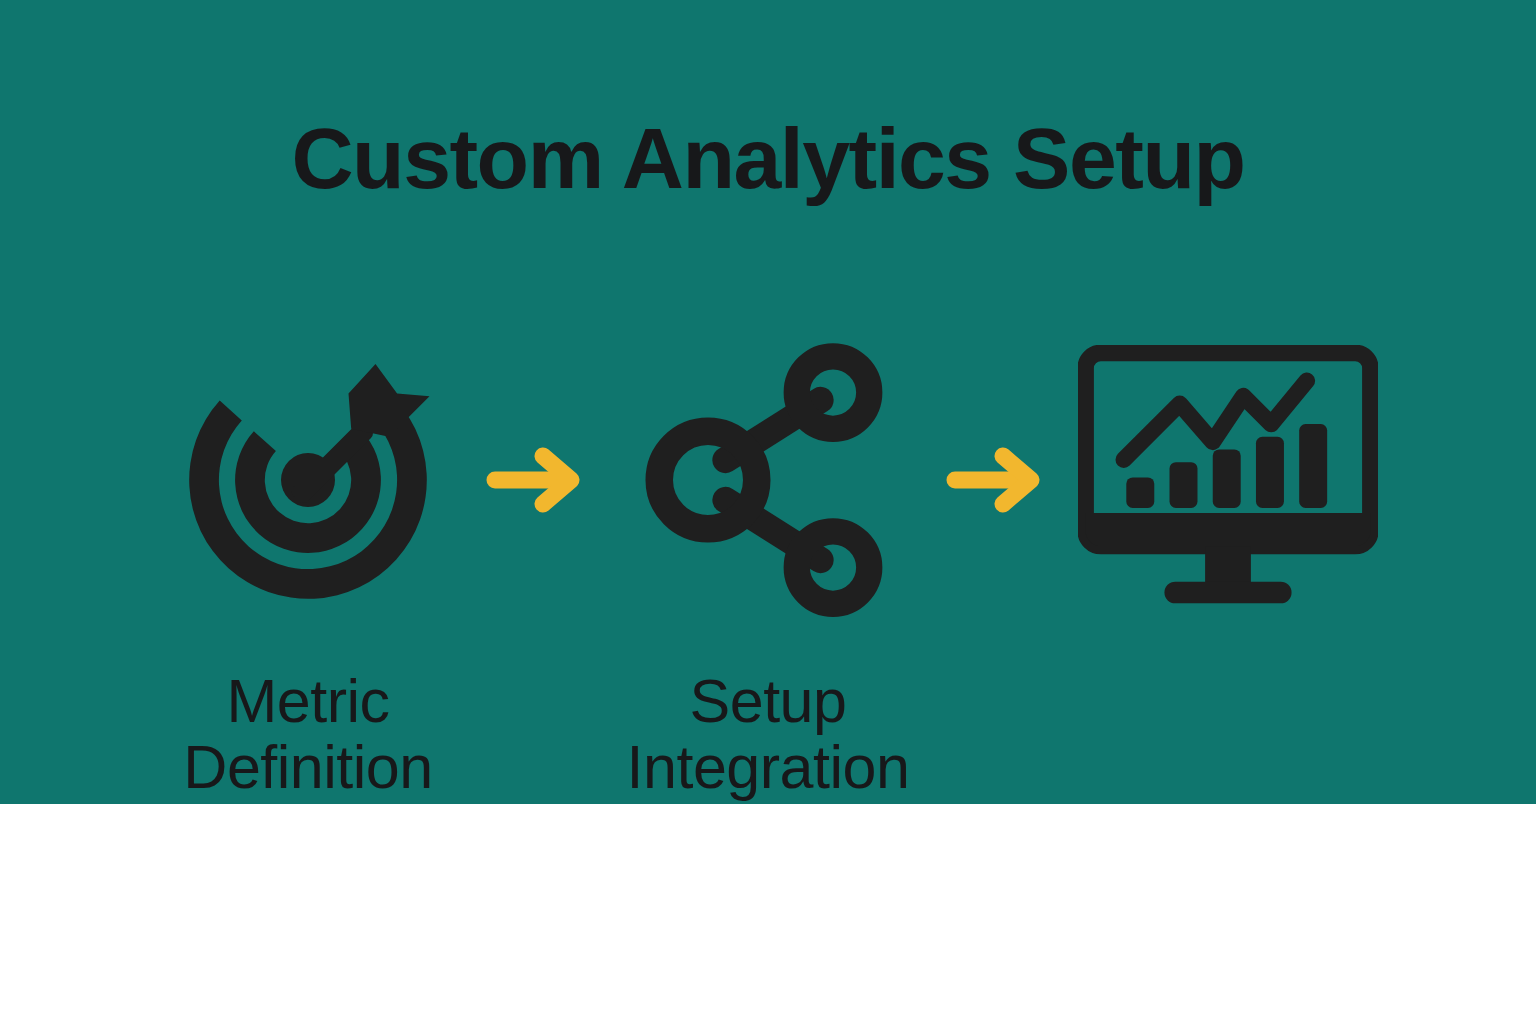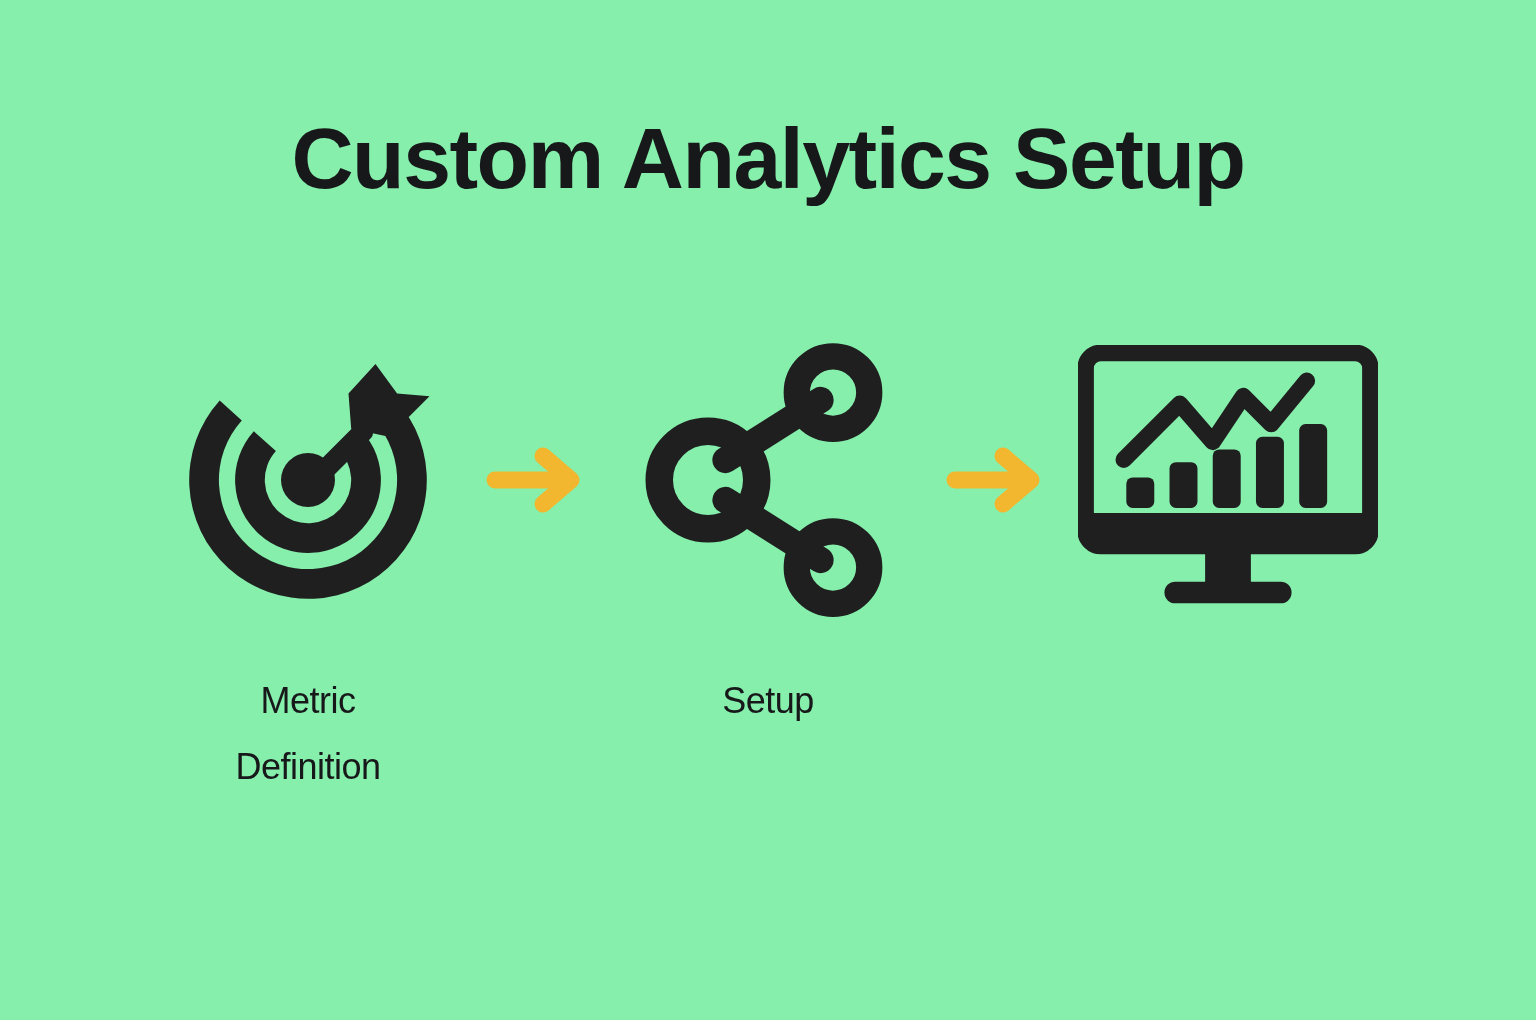--- a/index.html
+++ b/index.html
@@ -10,22 +10,22 @@
     width: 1536px;
     height: 1024px;
     background: #ffffff;
     font-family: "Liberation Sans", sans-serif;
     overflow: hidden;
   }
 
   #canvas {
     position: relative;
     width: 1536px;
-    height: 1020px;
-    background: #86efac;
+    height: 804px;
+    background: #0f766e;
   }
 
   
   .title {
     position: absolute;
     top: 108px;
     left: 0;
     width: 1536px;
     text-align: center;
     font-size: 86px;
@@ -60,21 +60,21 @@
     width: 300px;
     height: 300px;
     display: flex;
     align-items: center;
     justify-content: center;
   }
 
   .step-label {
     margin-top: 38px;
     text-align: center;
-    font-size: 36px;
+    font-size: 61px;
     line-height: 66px;
     font-weight: 400;
     letter-spacing: -0.5px;
     color: #17181a;
   }
   .step-label .l2 { display: block; text-align: right; }
 
   .arrow-slot {
     width: 160px;
     height: 300px;
@@ -146,20 +146,21 @@
             <circle cx="52" cy="112" r="39" stroke-width="22"></circle>
 
             <circle cx="152" cy="42" r="29" stroke-width="21"></circle>
 
             <circle cx="152" cy="182" r="29" stroke-width="21"></circle>
           </g>
         </svg>
       </div>
       <div class="step-label">
         <span>Setup</span>
+        <span class="l2">Integration</span>
       </div>
     </div>
 
     <div class="arrow-slot">
       <svg width="110" height="80" viewBox="0 0 110 80">
         <g fill="none" stroke="#F2B72E" stroke-width="17" stroke-linecap="round" stroke-linejoin="round">
           <line x1="12" y1="40" x2="82" y2="40"></line>
           <polyline points="60,16 88,40 60,64"></polyline>
         </g>
       </svg>

